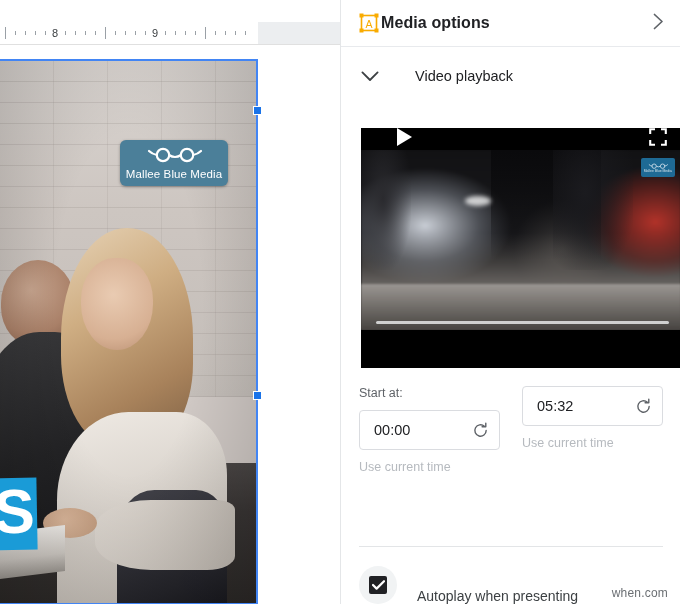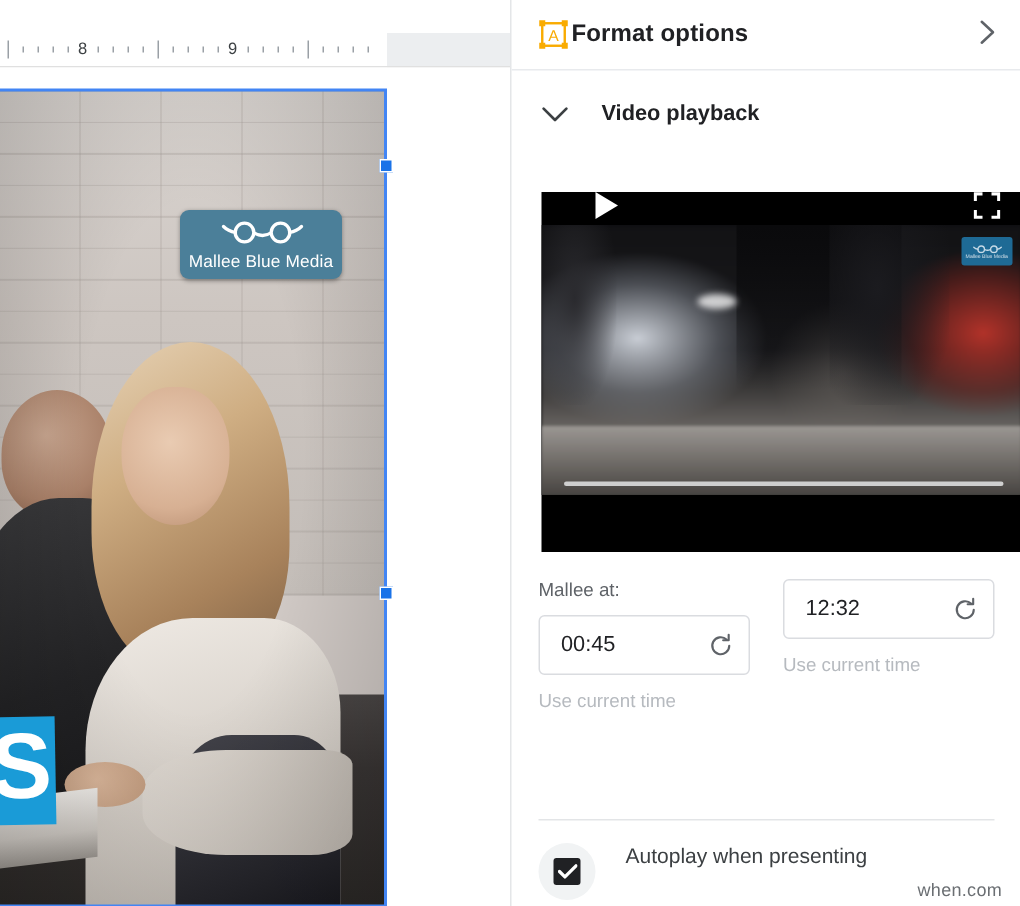--- a/index.html
+++ b/index.html
@@ -289,22 +289,22 @@
     width: 22px;
     height: 22px;
     display: flex;
     align-items: center;
     justify-content: center;
     color: #3c4043;
   }
   .section-head .sec-title {
     font-size: 14.5px;
     color: #202124;
-    font-weight: 700;
-    margin-left: 20px;
+    font-weight: 400;
+    margin-left: 34px;
   }
 
   
   .video-box {
     position: absolute;
     left: 360px - 340px;
     top: 128px;
     width: 320px;
     height: 240px;
     background: #000000;
@@ -436,21 +436,21 @@
     height: 1px;
     background: #e3e5e7;
   }
 
   .autoplay-row {
     position: absolute;
     left: 0;
     top: 562px;
     width: 340px;
     display: flex;
-    align-items: flex-start;
+    align-items: flex-end;
     padding: 0 18px;
     box-sizing: border-box;
     height: 42px;
   }
   .cb-ripple {
     width: 38px; height: 38px;
     border-radius: 50%;
     background: #f1f3f4;
     display: flex;
     align-items: center;
@@ -578,21 +578,21 @@
       <span class="fmt-icon">
         <svg width="20" height="20" viewBox="0 0 20 20">
           <rect x="2.5" y="2.5" width="15" height="15" fill="none" stroke="#f9ab00" stroke-width="1.6"></rect>
           <rect x="0.5" y="0.5" width="4" height="4" fill="#f9ab00"></rect>
           <rect x="15.5" y="0.5" width="4" height="4" fill="#f9ab00"></rect>
           <rect x="0.5" y="15.5" width="4" height="4" fill="#f9ab00"></rect>
           <rect x="15.5" y="15.5" width="4" height="4" fill="#f9ab00"></rect>
           <text x="10" y="14.5" font-family="Liberation Sans, sans-serif" font-size="10.5" fill="#f9ab00" text-anchor="middle">A</text>
         </svg>
       </span>
-      <span class="title">Format options</span>
+      <span class="title">Media options</span>
       <span class="chev-right">
         <svg width="11" height="17" viewBox="0 0 11 17">
           <path d="M1.5 1.5 L9 8.5 L1.5 15.5" fill="none" stroke="#5f6368" stroke-width="1.7" stroke-linecap="round" stroke-linejoin="round"></path>
         </svg>
       </span>
     </div>
 
     <div class="section-head">
       <span class="arrow">
         <svg width="18" height="11" viewBox="0 0 18 11">
@@ -632,36 +632,36 @@
           <path d="M1.2 6 V1.2 H6" fill="none" stroke="#ffffff" stroke-width="2.1"></path>
           <path d="M12 1.2 H16.8 V6" fill="none" stroke="#ffffff" stroke-width="2.1"></path>
           <path d="M16.8 12 V16.8 H12" fill="none" stroke="#ffffff" stroke-width="2.1"></path>
           <path d="M6 16.8 H1.2 V12" fill="none" stroke="#ffffff" stroke-width="2.1"></path>
         </svg>
       </span>
     </div>
 
     <div class="time-row">
       <div class="time-col">
-        <span class="time-label">Mallee at:</span>
+        <span class="time-label">Start at:</span>
         <div class="time-input">
-          <span class="val">00:45</span>
+          <span class="val">00:00</span>
           <span class="refresh">
             <svg width="17" height="17" viewBox="0 0 18 18">
               <path d="M15 9 a6 6 0 1 1 -1.9 -4.4" fill="none" stroke="#5f6368" stroke-width="1.5" stroke-linecap="round"></path>
               <path d="M14.6 1.2 V5.1 H10.7" fill="none" stroke="#5f6368" stroke-width="1.5" stroke-linecap="round" stroke-linejoin="round"></path>
             </svg>
           </span>
         </div>
         <span class="time-hint">Use current time</span>
       </div>
 
       <div class="time-col">
         <div class="time-input">
-          <span class="val">12:32</span>
+          <span class="val">05:32</span>
           <span class="refresh">
             <svg width="17" height="17" viewBox="0 0 18 18">
               <path d="M15 9 a6 6 0 1 1 -1.9 -4.4" fill="none" stroke="#5f6368" stroke-width="1.5" stroke-linecap="round"></path>
               <path d="M14.6 1.2 V5.1 H10.7" fill="none" stroke="#5f6368" stroke-width="1.5" stroke-linecap="round" stroke-linejoin="round"></path>
             </svg>
           </span>
         </div>
         <span class="time-hint">Use current time</span>
       </div>
     </div>

